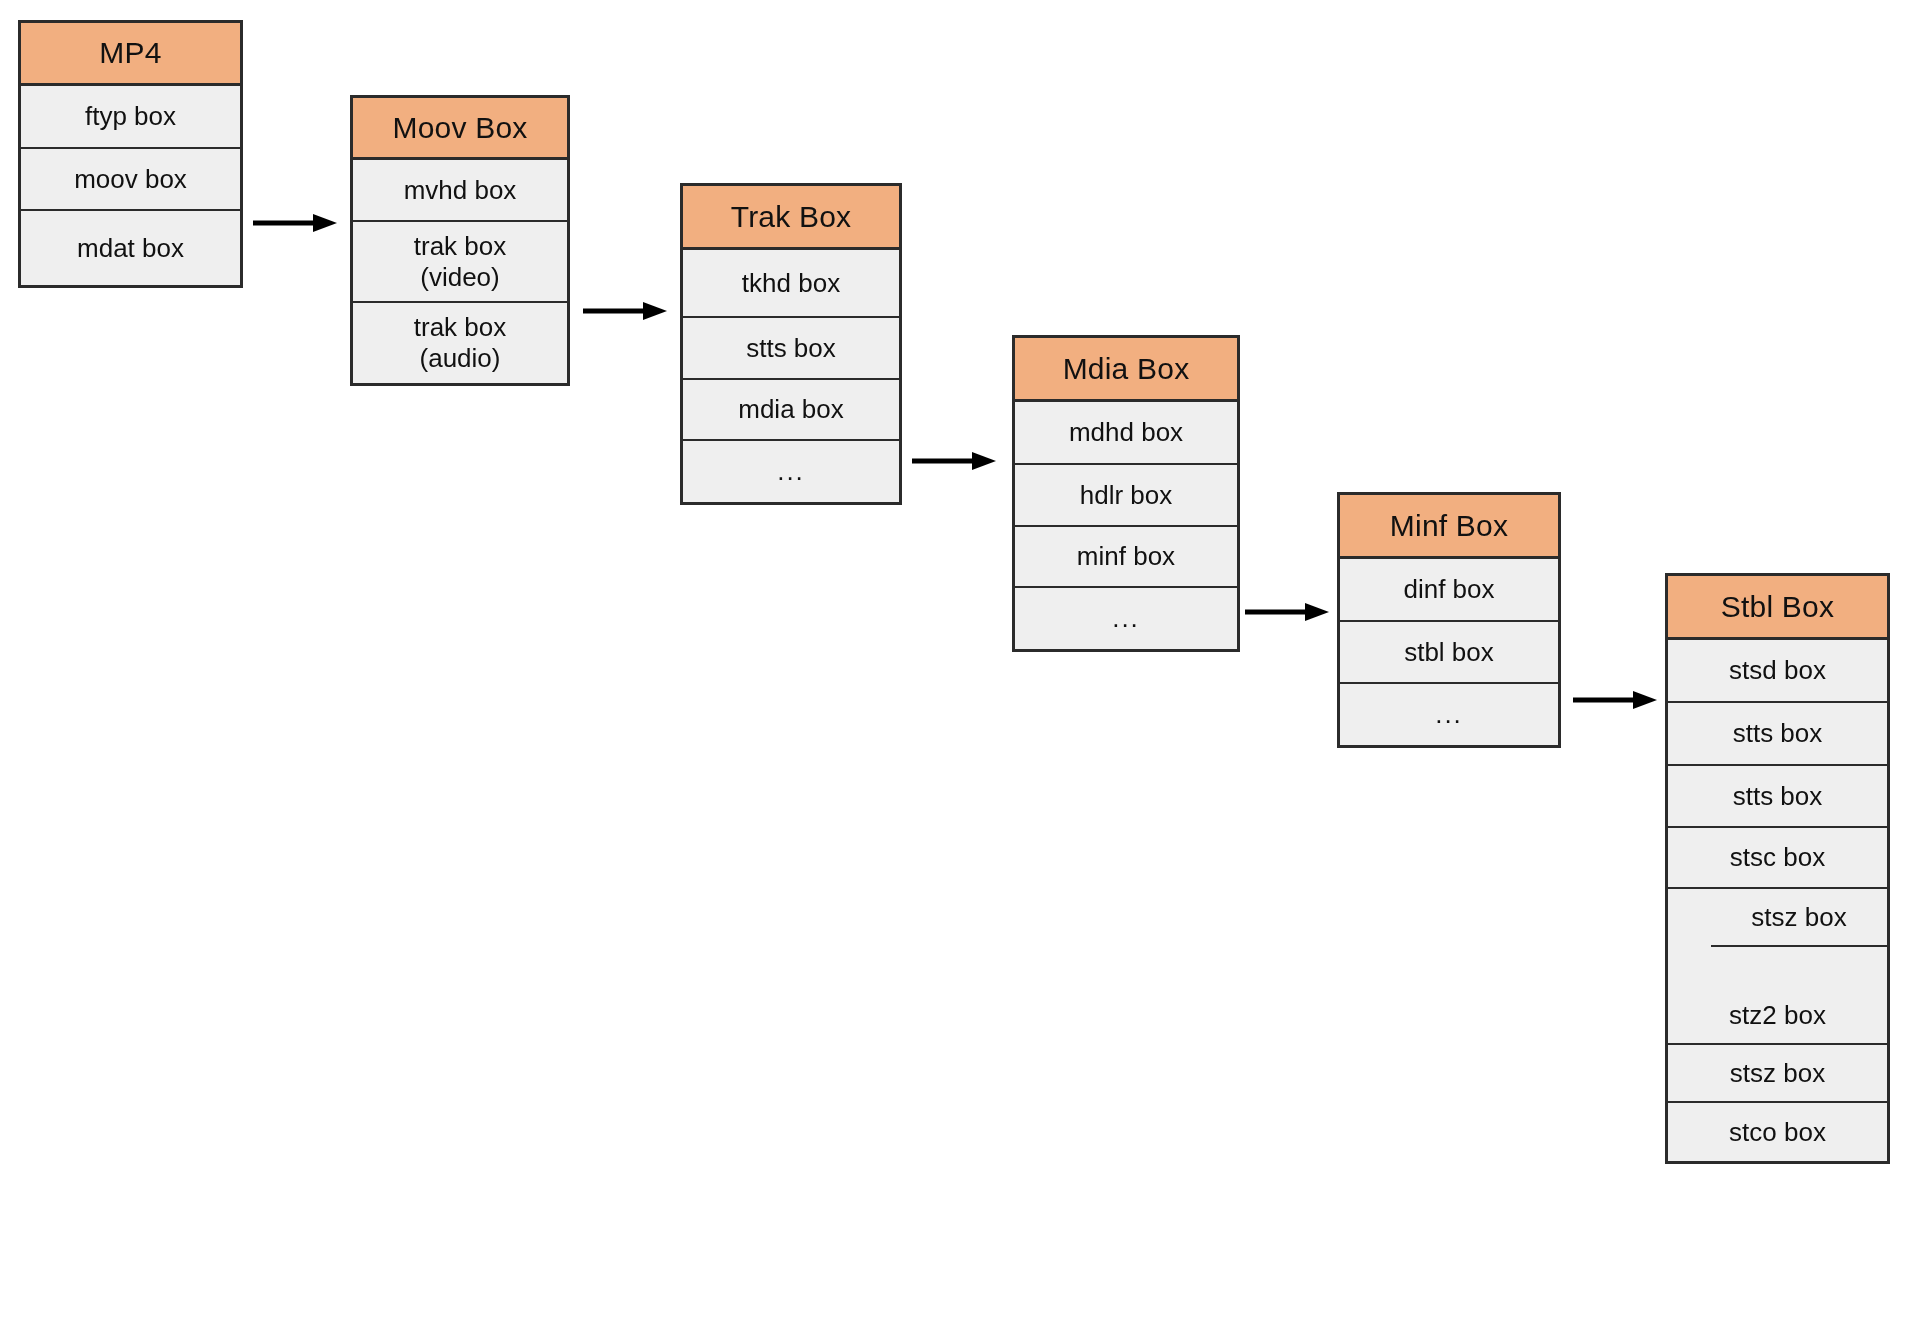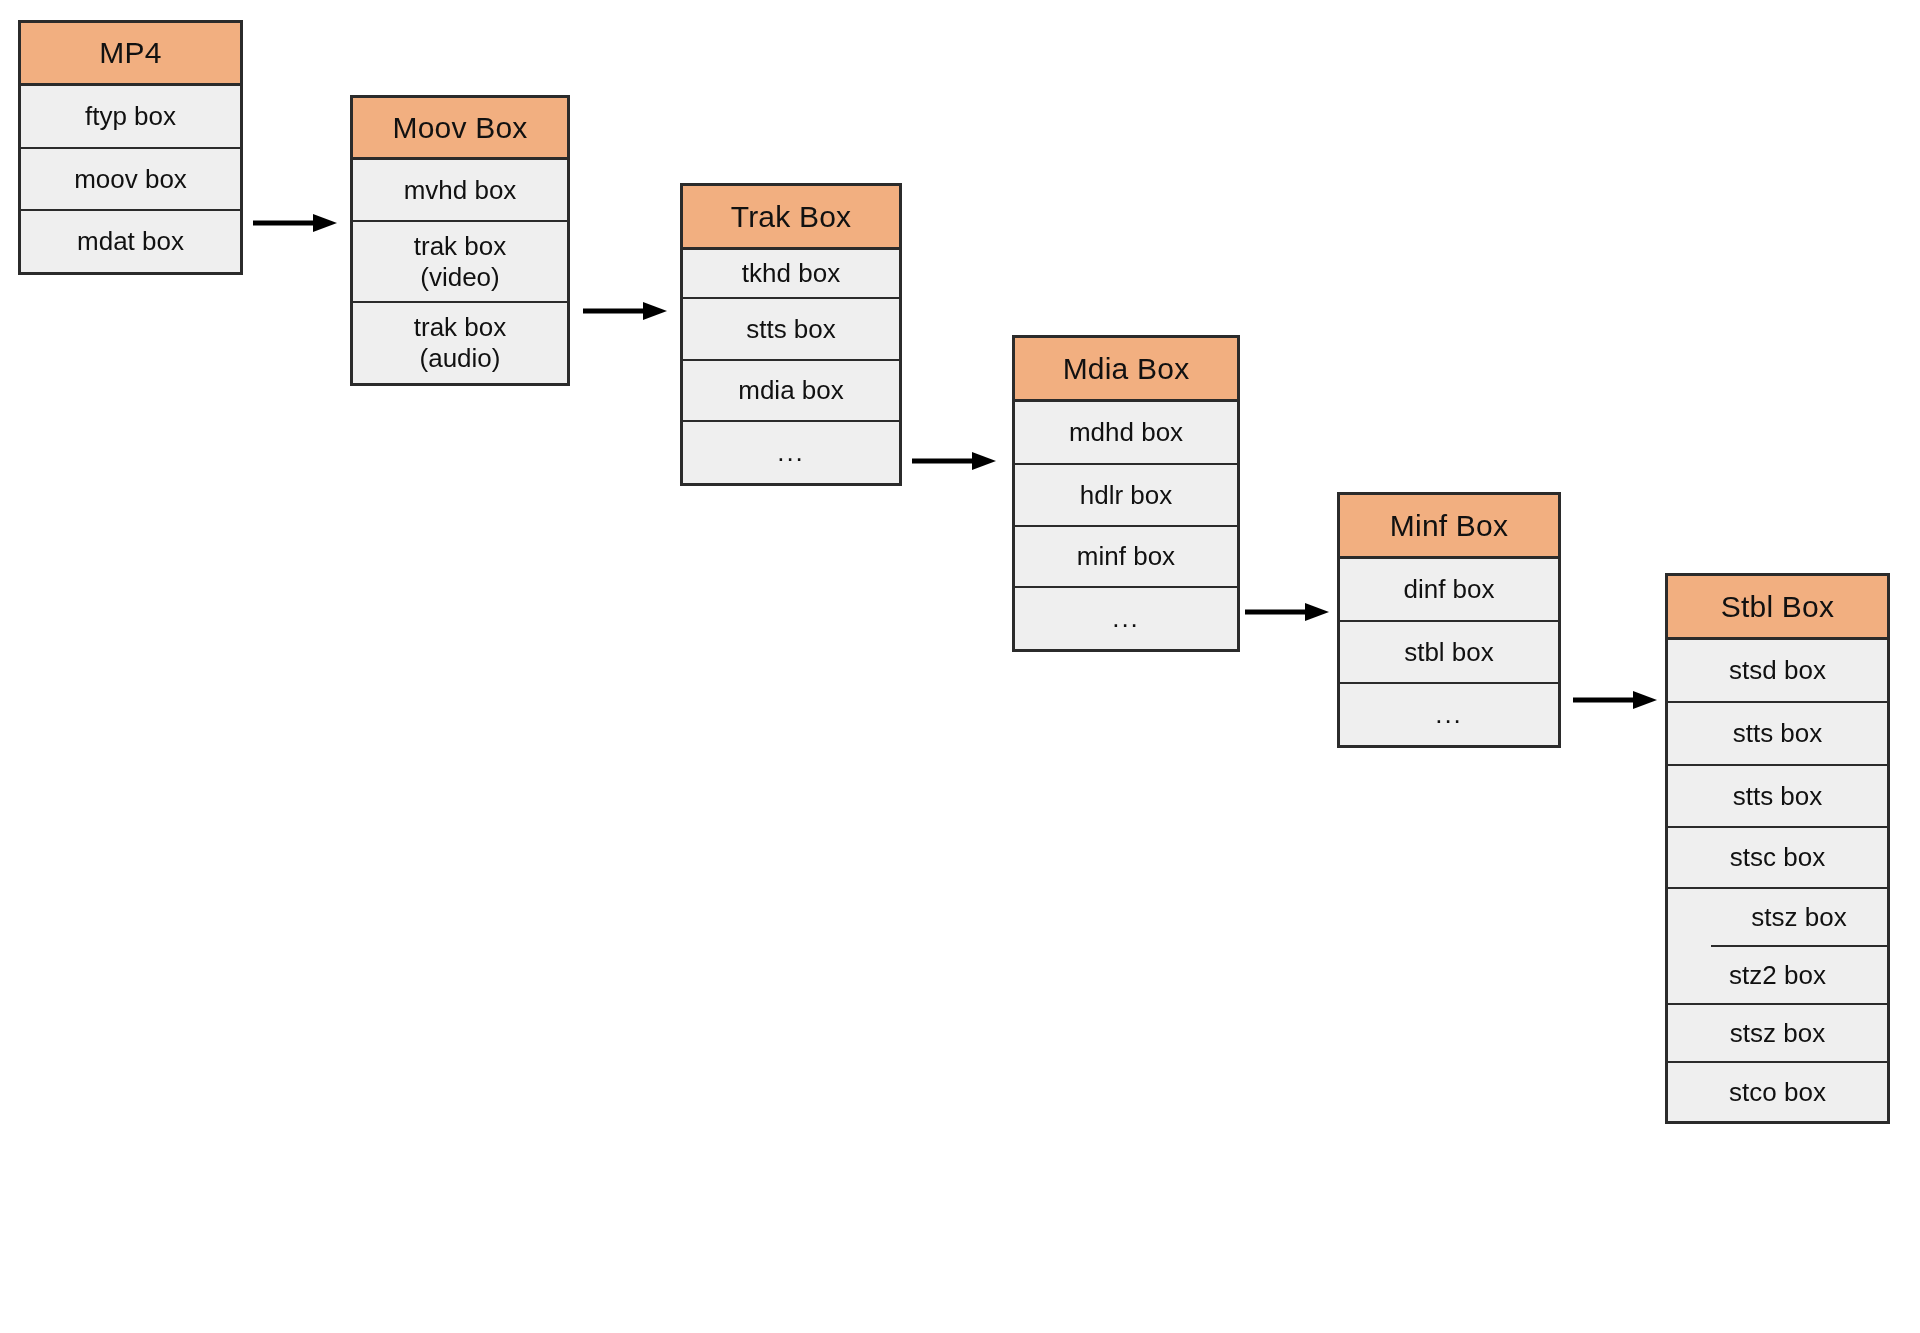--- a/index.html
+++ b/index.html
@@ -71,21 +71,21 @@
 </style>
 </head>
 <body>
 
 <div id="canvas">
 
   <div class="box-stack" id="stack-mp4" style="left:18px; top:20px; width:225px;">
     <div class="box-header" style="height:63px;">MP4</div>
     <div class="box-row" style="height:63px;">ftyp box</div>
     <div class="box-row" style="height:62px;">moov box</div>
-    <div class="box-row" style="height:61px;">mdat box</div>
+    <div class="box-row" style="height:74px;">mdat box</div>
   </div>
 
   <div class="arrow" style="left:253px; top:212px; width:84px;">
     <svg width="84" height="22" viewBox="0 0 84 22" aria-hidden="true">
       <line x1="0" y1="11" x2="64" y2="11" stroke="#000000" stroke-width="5"></line>
       <polygon points="60,2 84,11 60,20" fill="#000000"></polygon>
     </svg>
   </div>
 
   <div class="box-stack" id="stack-moov" style="left:350px; top:95px; width:220px;">
@@ -103,21 +103,21 @@
 
   <div class="arrow" style="left:583px; top:300px; width:84px;">
     <svg width="84" height="22" viewBox="0 0 84 22" aria-hidden="true">
       <line x1="0" y1="11" x2="64" y2="11" stroke="#000000" stroke-width="5"></line>
       <polygon points="60,2 84,11 60,20" fill="#000000"></polygon>
     </svg>
   </div>
 
   <div class="box-stack" id="stack-trak" style="left:680px; top:183px; width:222px;">
     <div class="box-header" style="height:64px;">Trak Box</div>
-    <div class="box-row" style="height:49px;">tkhd box</div>
+    <div class="box-row" style="height:68px;">tkhd box</div>
     <div class="box-row" style="height:62px;">stts box</div>
     <div class="box-row" style="height:61px;">mdia box</div>
     <div class="box-row ellipsis" style="height:61px;">...</div>
   </div>
 
   <div class="arrow" style="left:912px; top:450px; width:84px;">
     <svg width="84" height="22" viewBox="0 0 84 22" aria-hidden="true">
       <line x1="0" y1="11" x2="64" y2="11" stroke="#000000" stroke-width="5"></line>
       <polygon points="60,2 84,11 60,20" fill="#000000"></polygon>
     </svg>
@@ -152,18 +152,18 @@
     </svg>
   </div>
 
   <div class="box-stack" id="stack-stbl" style="left:1665px; top:573px; width:225px;">
     <div class="box-header" style="height:64px;">Stbl Box</div>
     <div class="box-row" style="height:63px;">stsd box</div>
     <div class="box-row" style="height:63px;">stts box</div>
     <div class="box-row" style="height:62px;">stts box</div>
     <div class="box-row" style="height:61px;">stsc box</div>
     <div class="box-row" style="height:58px;margin-left:43px;">stsz box</div>
-    <div class="box-row" style="height:58px;">stz2 box</div>
+    <div class="box-row" style="height:58px;margin-top:40px;">stz2 box</div>
     <div class="box-row" style="height:58px;">stsz box</div>
     <div class="box-row" style="height:58px;">stco box</div>
   </div>
 
 </div>
 
 </body></html>

